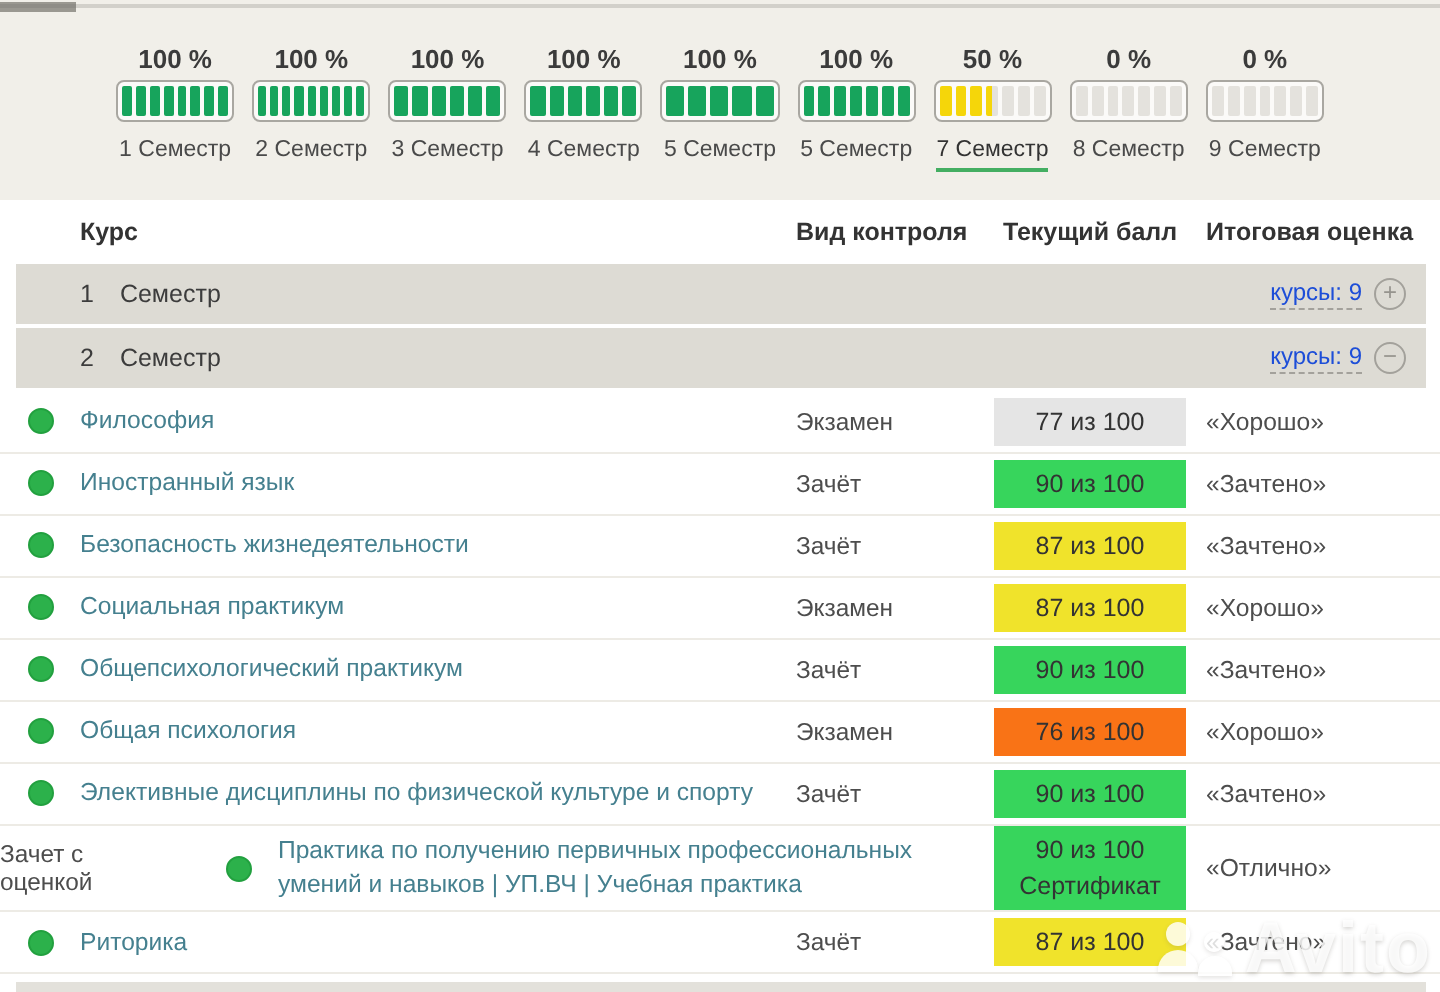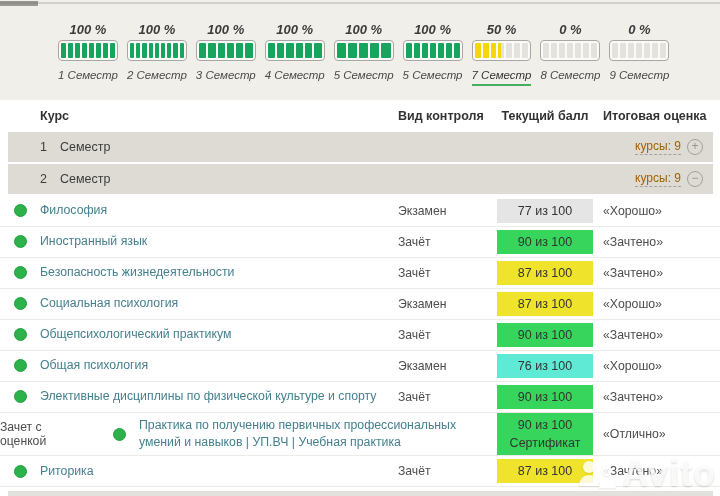--- a/index.html
+++ b/index.html
@@ -3,41 +3,41 @@
 <meta charset="utf-8">
 <style>
   * { margin:0; padding:0; box-sizing:border-box; }
   html,body { width:720px; height:496px; overflow:hidden; }
   body { background:#f1efe9; font-family:"Liberation Sans","DejaVu Sans",sans-serif; position:relative; }
 
   .top-line { position:absolute; top:2px; left:0; width:100%; height:2px; background:#d2d0ca; }
   .top-line::before { content:""; position:absolute; left:0; top:-1px; width:38px; height:5px; background:#6b6963; opacity:.65; }
 
   
-  .sem-section { display:flex; gap:9px; width:604px; margin:22px auto 0;font-style:italic; }
+  .sem-section { display:flex; gap:9px; width:604px; margin:22px auto 0; }
   .sem { flex:1; display:flex; flex-direction:column; align-items:center; cursor:pointer; }
   .sem-percent { font-size:13px; font-weight:bold; color:#3b3b3b; margin-bottom:3px; }
   .sem-bar { width:100%; height:21px; border:1px solid #a9a7a1; border-radius:4px; background:#fbfaf8; padding:2px; display:flex; gap:2px; }
   .sem-seg { flex:1; border-radius:1px; }
   .sem-label { font-size:11.5px; color:#4a4a4a; margin-top:8px; padding-bottom:3px; white-space:nowrap; }
   .sem-label.selected { border-bottom:2px solid #44ae62; color:#333; }
 
   
   .table { position:absolute; top:100px; left:0; width:720px; bottom:0; background:#fff; }
   .thead { display:flex; align-items:center; height:32px; background:#fff; }
   .th { font-size:12.5px; font-weight:bold; color:#333; }
   .col-name { flex:1; padding-left:40px; }
   .col-control { width:99px; }
   .col-score { width:96px; text-align:center; }
   .col-grade { width:127px; padding-left:10px; }
 
   .group-row { height:30px; background:#dddbd4; margin:0 7px 2px 8px; display:flex; align-items:center; padding:0 10px 0 32px; font-size:12.5px; color:#3c3c3c; }
   .group-num { margin-right:13px; }
   .group-right { margin-left:auto; display:flex; align-items:center; gap:6px; }
-  .group-link { font-size:12px; color:#a16207; border-bottom:1px dashed #a3a19b; cursor:pointer; line-height:1.2; }
+  .group-link { font-size:12px; color:#1d4ed8; border-bottom:1px dashed #a3a19b; cursor:pointer; line-height:1.2; }
   .group-toggle { width:16px; height:16px; border:1px solid #a3a19b; border-radius:50%; color:#96948e; font-size:12px; line-height:13px; text-align:center; cursor:pointer; background:transparent; }
 
   .row { display:flex; align-items:center; min-height:31px; border-bottom:1px solid #edebe5; background:#fff; cursor:pointer; }
   .cell { display:flex; align-items:center; }
   .cell-name { flex:1; padding:4px 10px 4px 0; }
   .dot { width:13px; height:13px; border-radius:50%; background:#2cb14b; border:1px solid #22a03f; margin:0 13px 0 14px; flex:none; align-self:center; }
   .name-text { font-size:12.3px; color:#45808f; line-height:1.4; }
   .cell-control { width:99px; font-size:12.2px; color:#4d4d4d; padding-right:12px; }
   .cell-score { width:96px; flex-direction:column; justify-content:center; text-align:center; font-size:12.5px; color:#333; line-height:1.45; padding:3px 0; }
   .cell-grade { width:127px; padding-left:10px; font-size:12.3px; color:#4d4d4d; }
@@ -233,21 +233,21 @@
         </div>
         <div class="cell cell-control">Зачёт</div>
         <div class="cell cell-score" style="background: rgb(240, 227, 43);">
           <div>87 из 100</div>
         </div>
         <div class="cell cell-grade">«Зачтено»</div>
       </div>
       <div class="row">
         <div class="cell cell-name">
           <span class="dot" style="background: rgb(44, 177, 75);"></span>
-          <span class="name-text">Социальная психология</span>
+          <span class="name-text">Социальная практикум</span>
         </div>
         <div class="cell cell-control">Экзамен</div>
         <div class="cell cell-score" style="background: rgb(240, 227, 43);">
           <div>87 из 100</div>
         </div>
         <div class="cell cell-grade">«Хорошо»</div>
       </div>
       <div class="row">
         <div class="cell cell-name">
           <span class="dot" style="background: rgb(44, 177, 75);"></span>
@@ -258,21 +258,21 @@
           <div>90 из 100</div>
         </div>
         <div class="cell cell-grade">«Зачтено»</div>
       </div>
       <div class="row">
         <div class="cell cell-name">
           <span class="dot" style="background: rgb(44, 177, 75);"></span>
           <span class="name-text">Общая психология</span>
         </div>
         <div class="cell cell-control">Экзамен</div>
-        <div class="cell cell-score" style="background: #5eead4;">
+        <div class="cell cell-score" style="background: #f97316;">
           <div>76 из 100</div>
         </div>
         <div class="cell cell-grade">«Хорошо»</div>
       </div>
       <div class="row">
         <div class="cell cell-name">
           <span class="dot" style="background: rgb(44, 177, 75);"></span>
           <span class="name-text">Элективные дисциплины по физической культуре и спорту</span>
         </div>
         <div class="cell cell-control">Зачёт</div>

